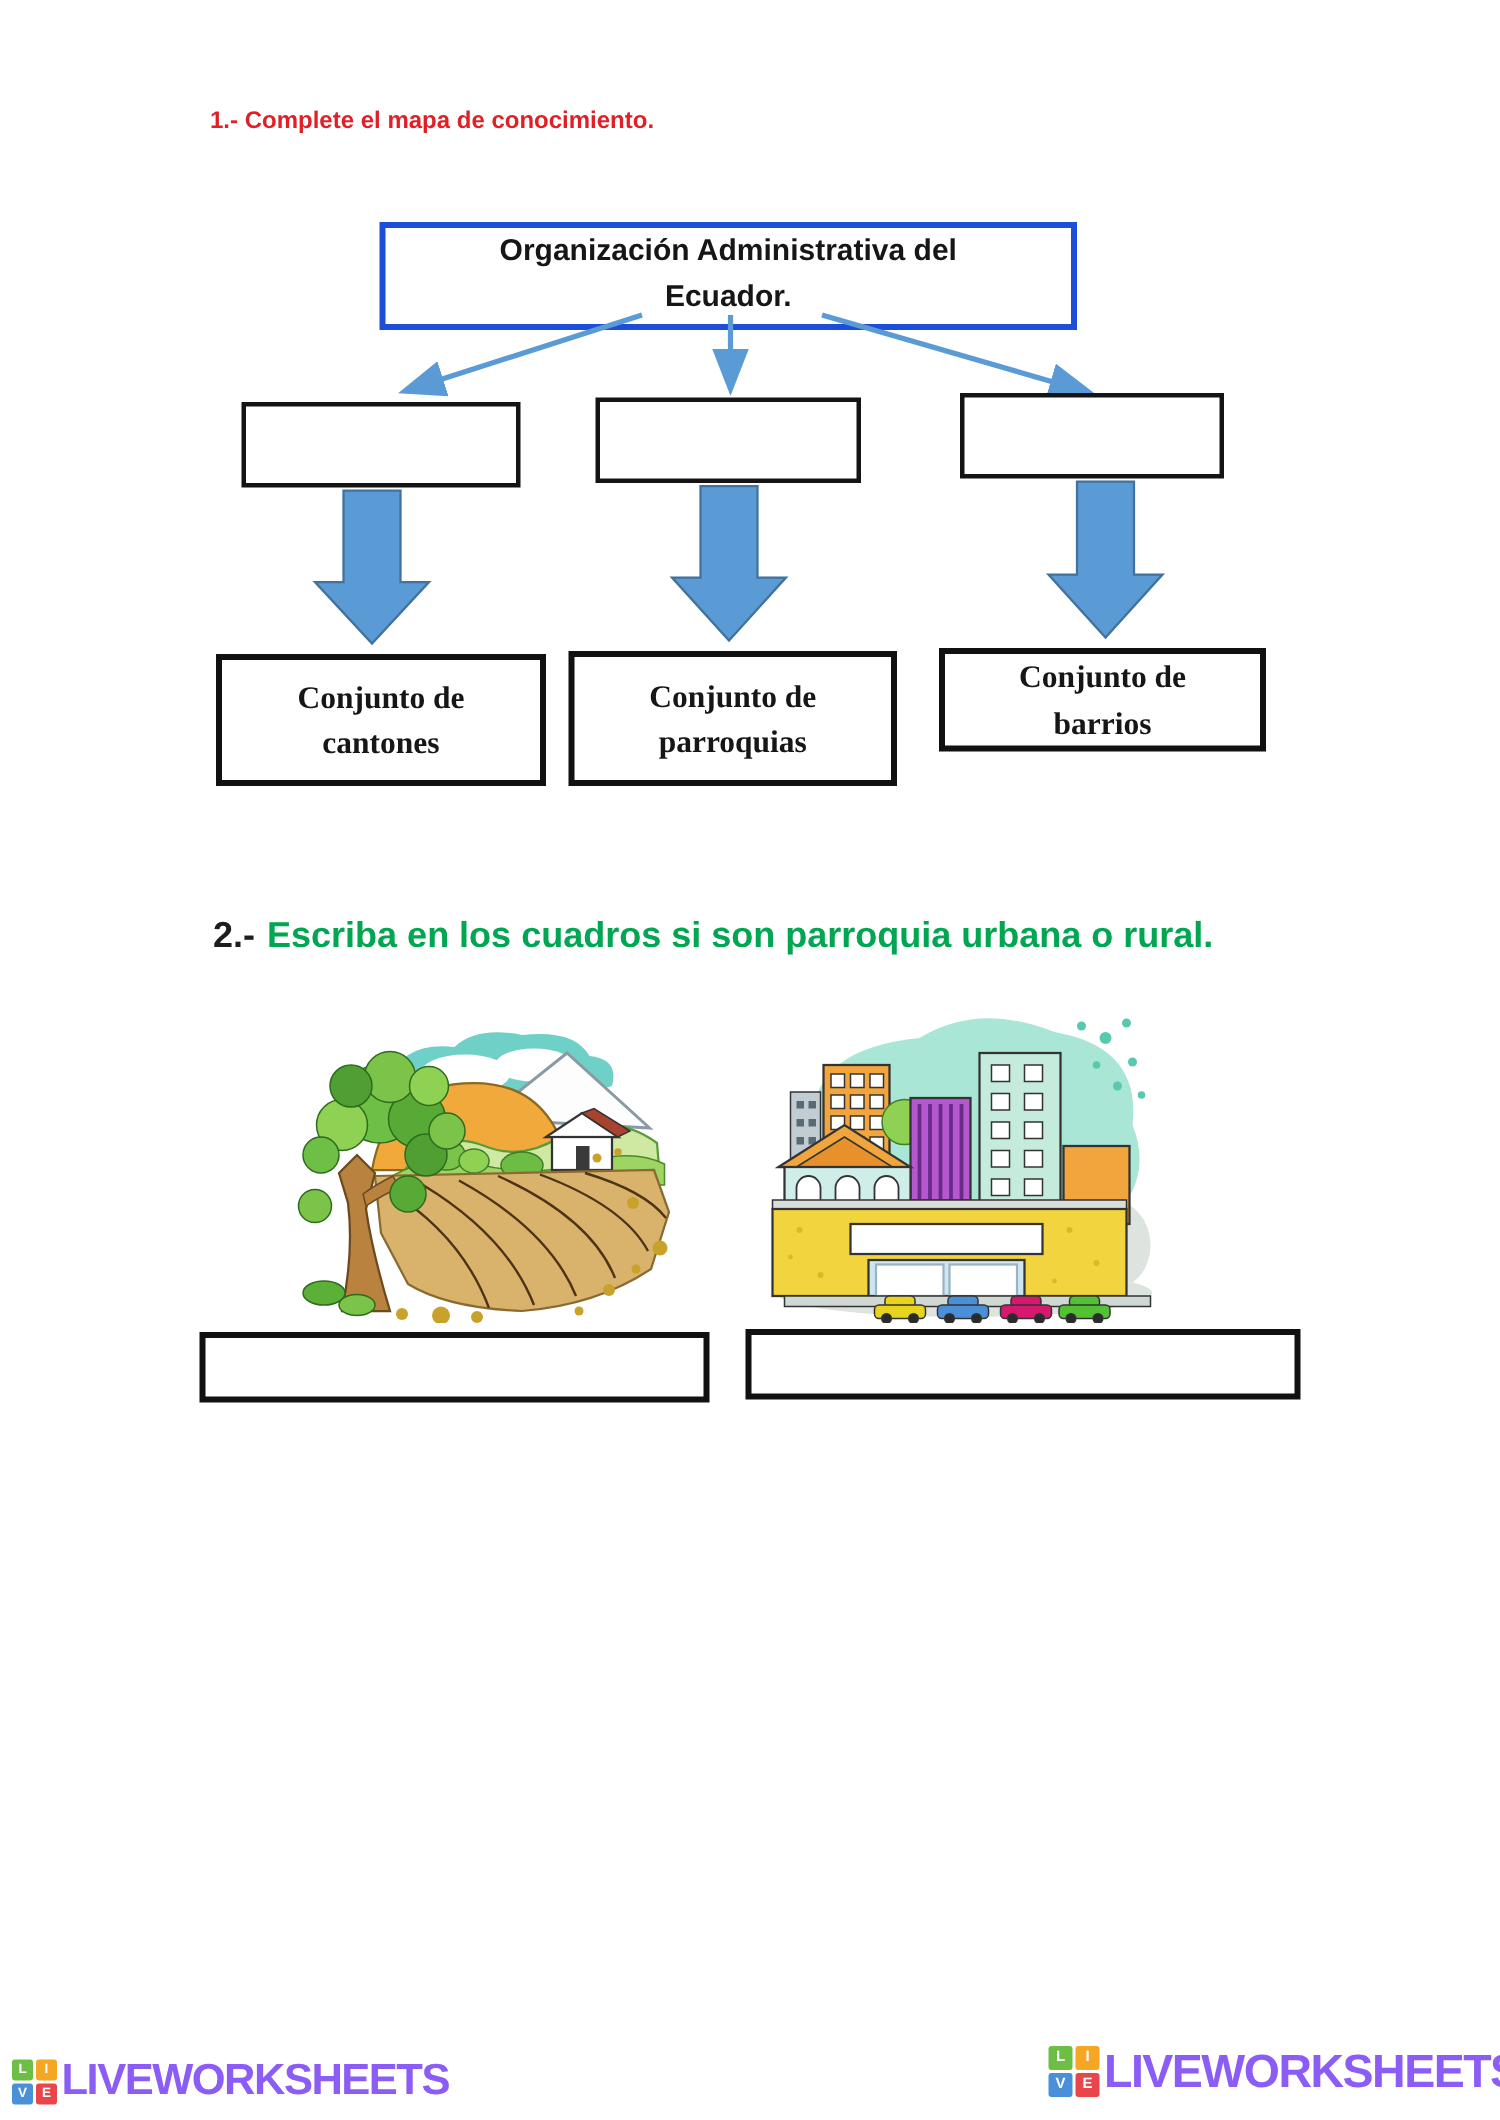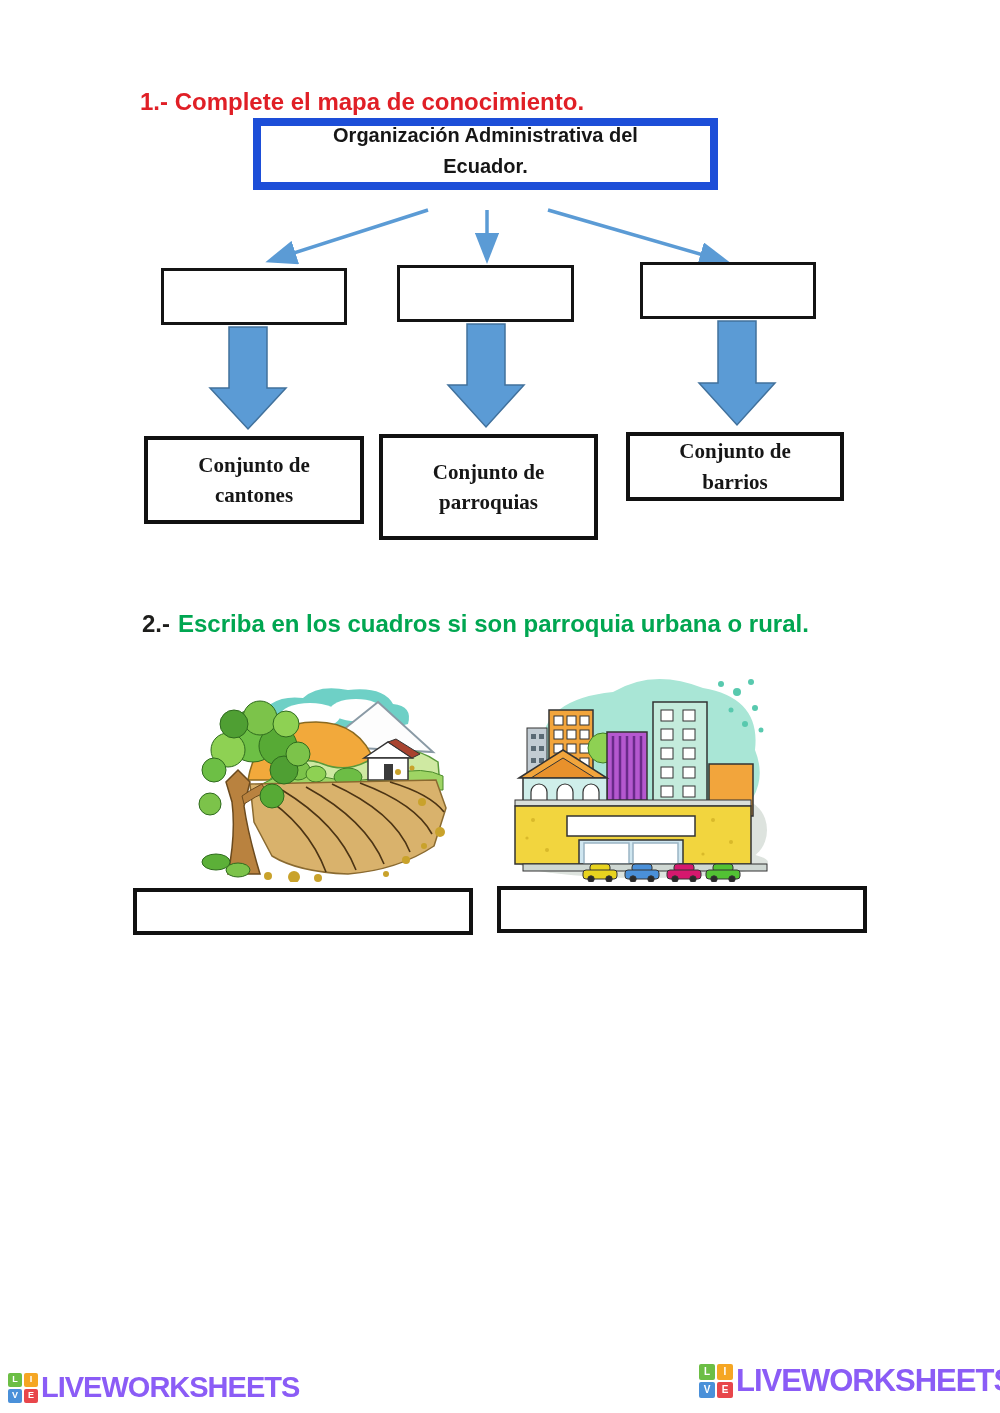--- a/index.html
+++ b/index.html
@@ -1,43 +1,43 @@
 <!DOCTYPE html>
 <html><head>
 <meta charset="utf-8">
 <style>
   html,body{margin:0;padding:0;background:#fff;}
   .page{position:relative;width:1000px;height:1413px;background:#ffffff;overflow:hidden;
         font-family:"Liberation Sans",sans-serif;}
 
   
-  .title1{position:absolute;left:140px;top:88px;font-size:24px;font-weight:bold;color:#e01f26;}
+  .title1{position:absolute;left:140px;top:72px;font-size:16px;font-weight:bold;color:#e01f26;}
   .title2{position:absolute;left:142px;top:610px;font-size:24px;font-weight:bold;white-space:nowrap;}
   .title2 .num{color:#1d1d1b;margin-right:8px;}
   .title2 .txt{color:#00a651;}
 
   
-  .root-box{position:absolute;left:253px;top:118px;width:465px;height:72px;box-sizing:border-box;
-            border:8px solid #1d4ed8;background:#fff;display:flex;align-items:flex-end;justify-content:center;}
+  .root-box{position:absolute;left:253px;top:148px;width:465px;height:72px;box-sizing:border-box;
+            border:4px solid #1d4ed8;background:#fff;display:flex;align-items:flex-start;justify-content:center;}
   .root-box .inner{max-width:345px;text-align:center;font-weight:bold;font-size:20px;line-height:1.55;color:#161616;}
 
   .diagram-svg{position:absolute;left:0;top:0;width:1000px;height:560px;pointer-events:none;}
 
   .map-input{position:absolute;box-sizing:border-box;border:3px solid #141414;background:#fff;
              font-size:18px;padding:4px 8px;outline:none;}
   .eb1{left:161px;top:268px;width:186px;height:57px;}
   .eb2{left:397px;top:265px;width:177px;height:57px;}
   .eb3{left:640px;top:262px;width:176px;height:57px;}
 
   .leaf-box{position:absolute;box-sizing:border-box;border:4px solid #111;background:#fff;
             display:flex;align-items:center;justify-content:center;}
   .leaf-box .inner{max-width:152px;text-align:center;font-family:"Liberation Serif",serif;
                    font-weight:bold;font-size:21px;line-height:1.45;color:#161616;}
   .bb1{left:144px;top:436px;width:220px;height:88px;}
-  .bb2{left:379px;top:434px;width:219px;height:106px;}
+  .bb2{left:379px;top:434px;width:219px;height:90px;}
   .bb3{left:626px;top:432px;width:218px;height:69px;justify-content:center;}
 
   
   .illu{position:absolute;}
   .illu-rural{left:197px;top:684px;width:262px;height:198px;}
   .illu-urban{left:503px;top:670px;width:272px;height:212px;}
 
   .answer-input{position:absolute;box-sizing:border-box;border:4px solid #111;background:#fff;
                 font-size:18px;padding:4px 10px;outline:none;}
   .ans1{left:133px;top:888px;width:340px;height:47px;}

